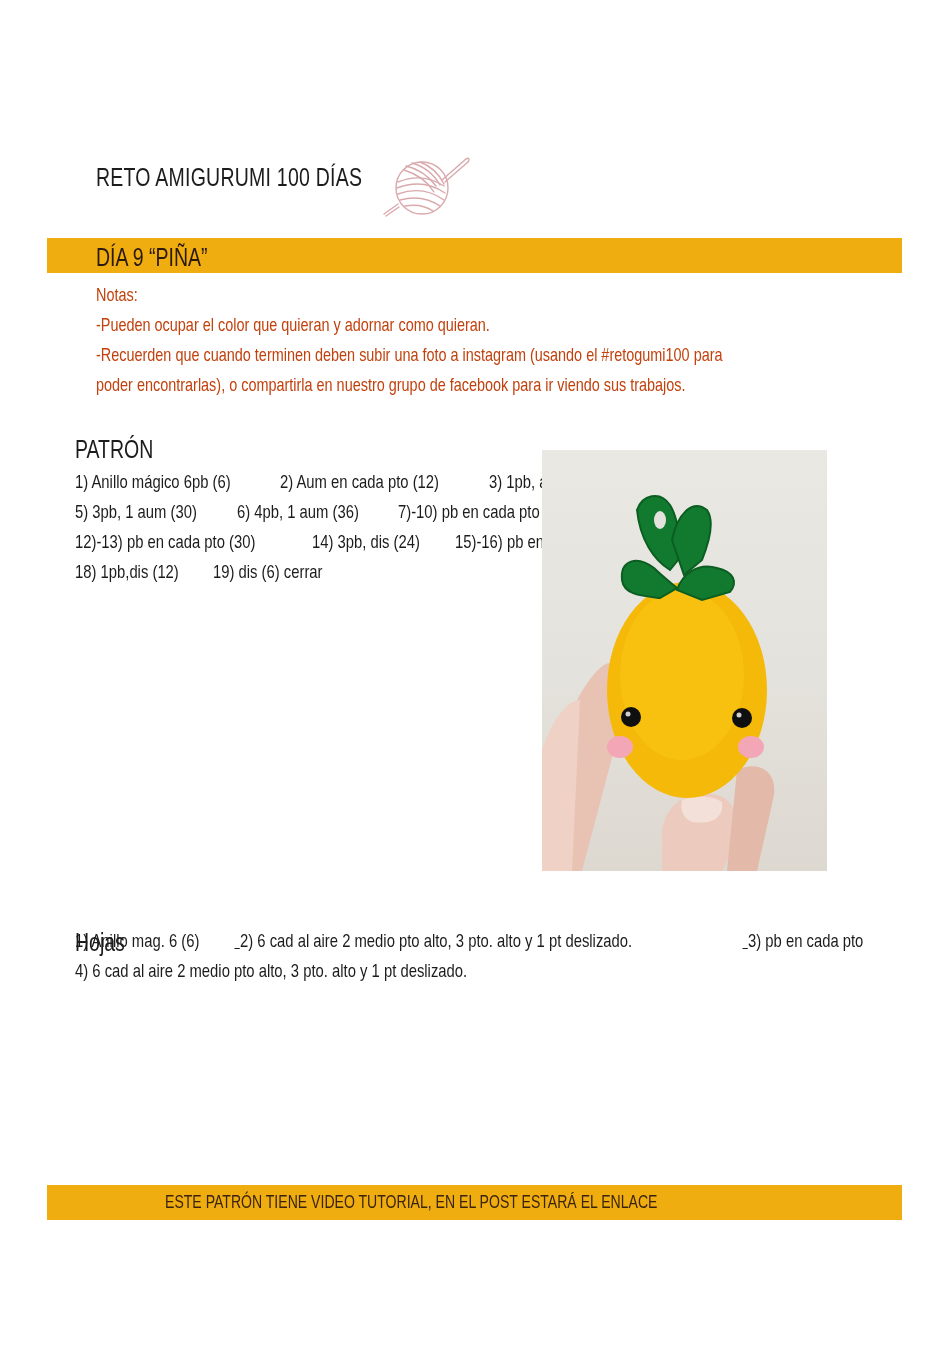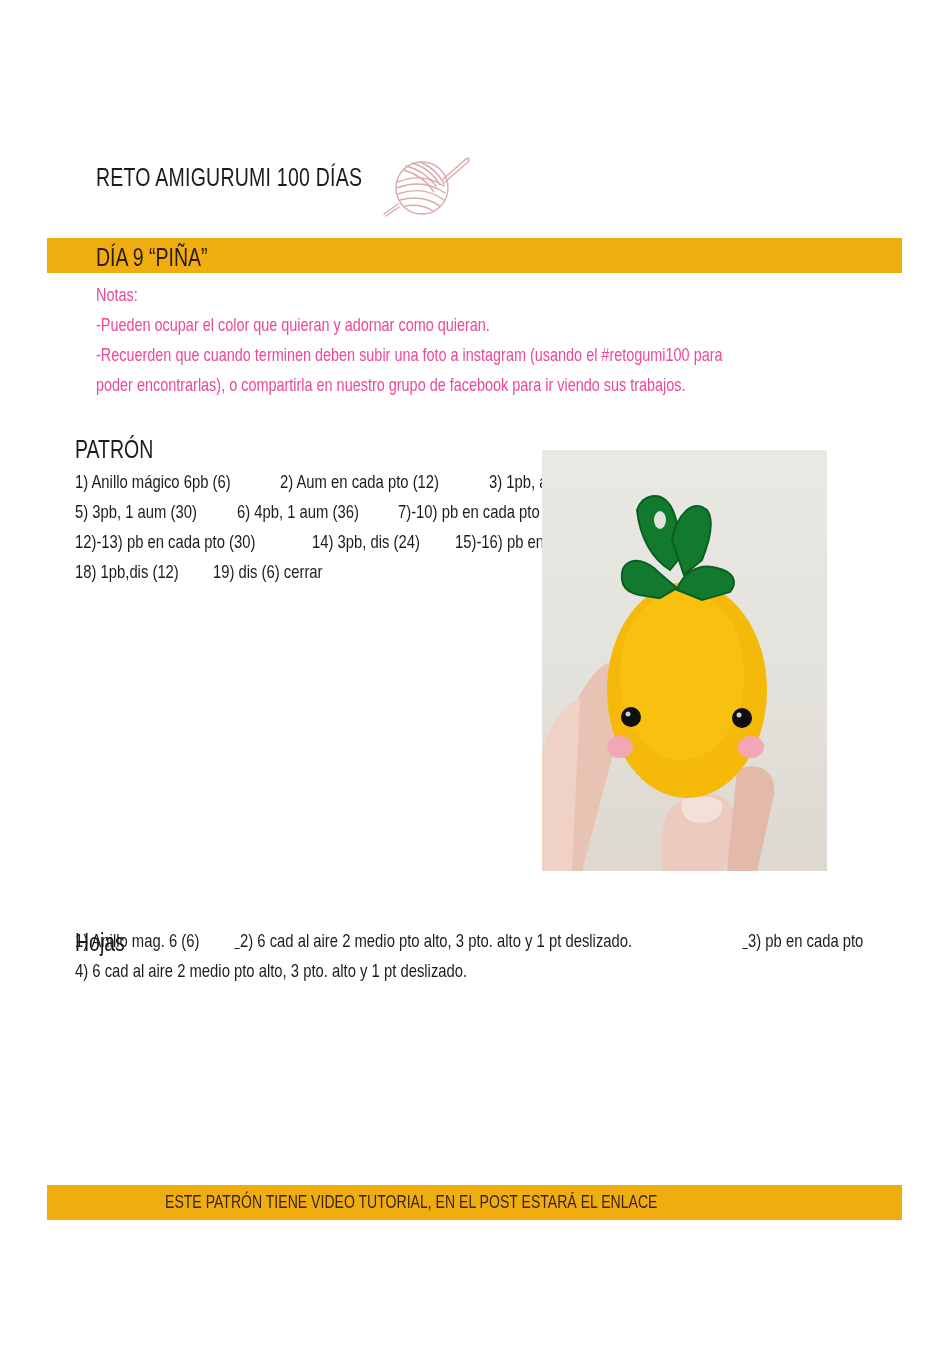--- a/index.html
+++ b/index.html
@@ -52,21 +52,21 @@
       font-size: 25px;
       color: #2a1a10;
       transform: scaleX(0.78);
     }
     .notes {
       position: absolute;
       left: 96px;
       top: 280px;
       font-size: 18.5px;
       line-height: 30px;
-      color: #ec4899;
+      color: #c2410c;
     }
     .notes .line {
       display: block;
       transform: scaleX(0.78);
       transform-origin: left center;
       white-space: nowrap;
     }
     .section-title {
       position: absolute;
       left: 75px;

